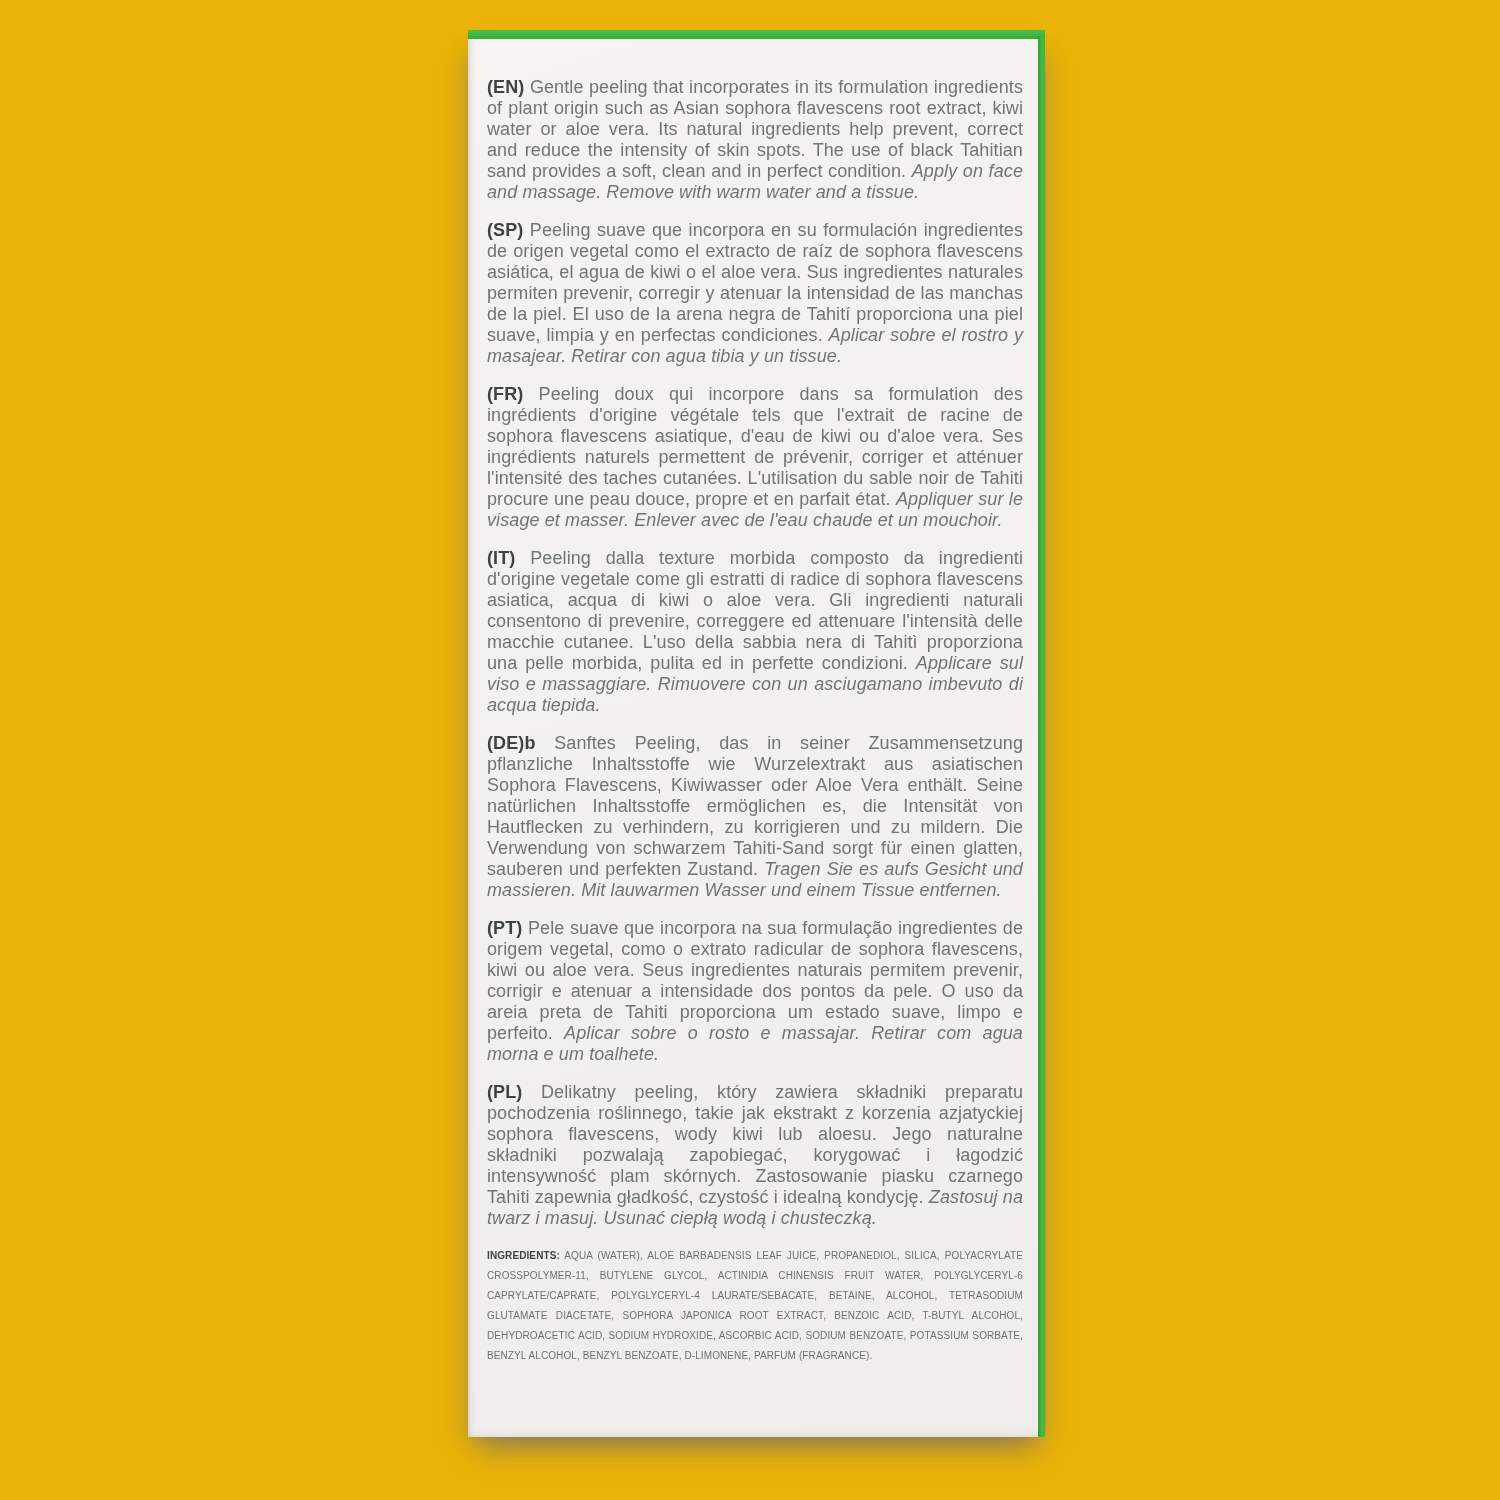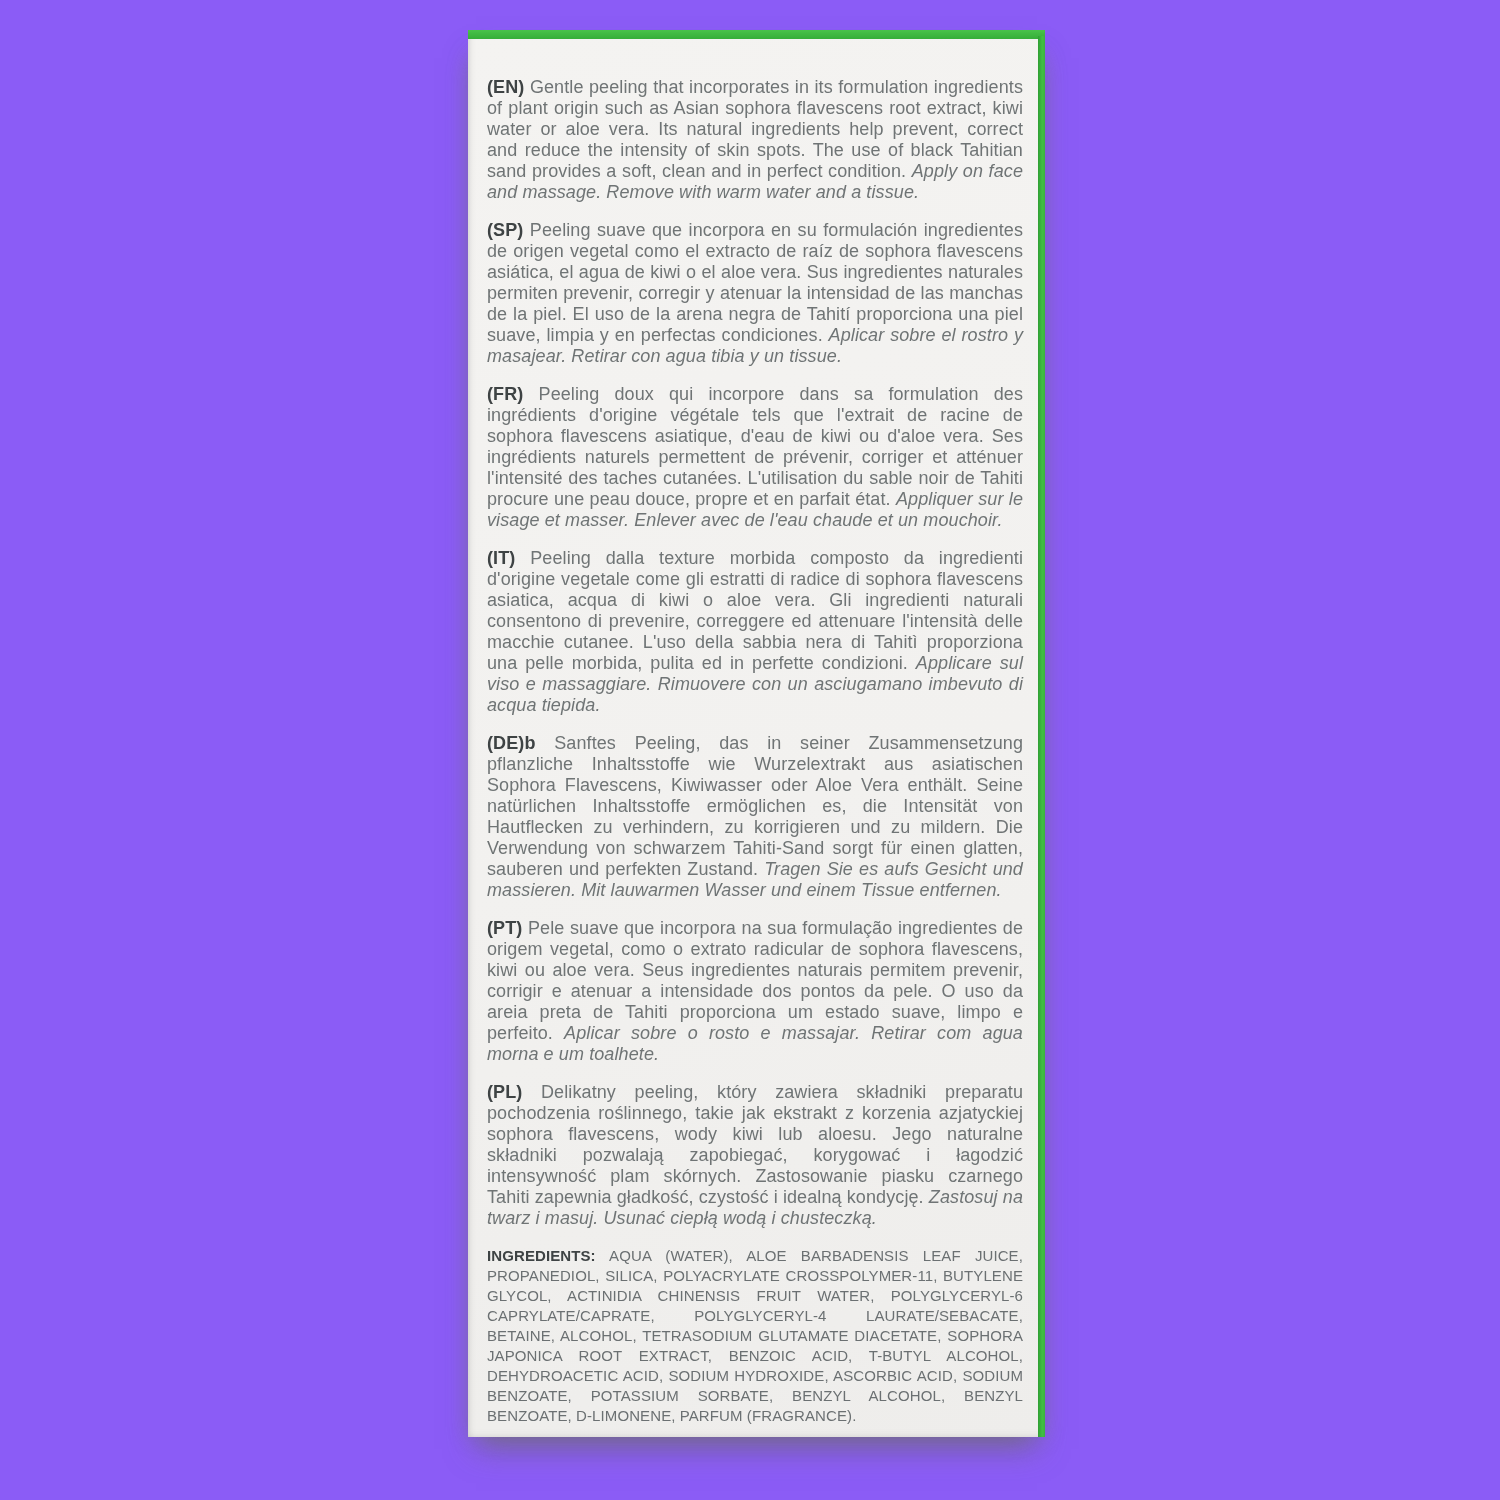--- a/index.html
+++ b/index.html
@@ -5,21 +5,21 @@
   html, body {
     margin: 0;
     padding: 0;
     background: #ffffff;
     font-family: "Liberation Sans", sans-serif;
   }
   .stage {
     position: relative;
     width: 1500px;
     height: 1500px;
-    background: #8b5cf6;
+    background: #eab308;
     overflow: hidden;
   }
   .panel {
     position: absolute;
     left: 468px;
     top: 30px;
     width: 577px;
     height: 1407px;
     background: linear-gradient(163deg, #f4f3f1 0%, #f2f1ef 55%, #eeedeb 100%);
     box-shadow:
@@ -56,21 +56,21 @@
     margin: 0 0 17px 0;
   }
   .lang {
     font-weight: bold;
     color: #3e4344;
   }
   .instr {
     font-style: italic;
   }
   p.ingredients {
-    font-size: 15px;
+    font-size: 10px;
     line-height: 20px;
     margin: 0;
     color: #6b7072;
   }
   .ing-label {
     font-weight: bold;
     color: #3e4344;
   }
 </style>
 </head>

